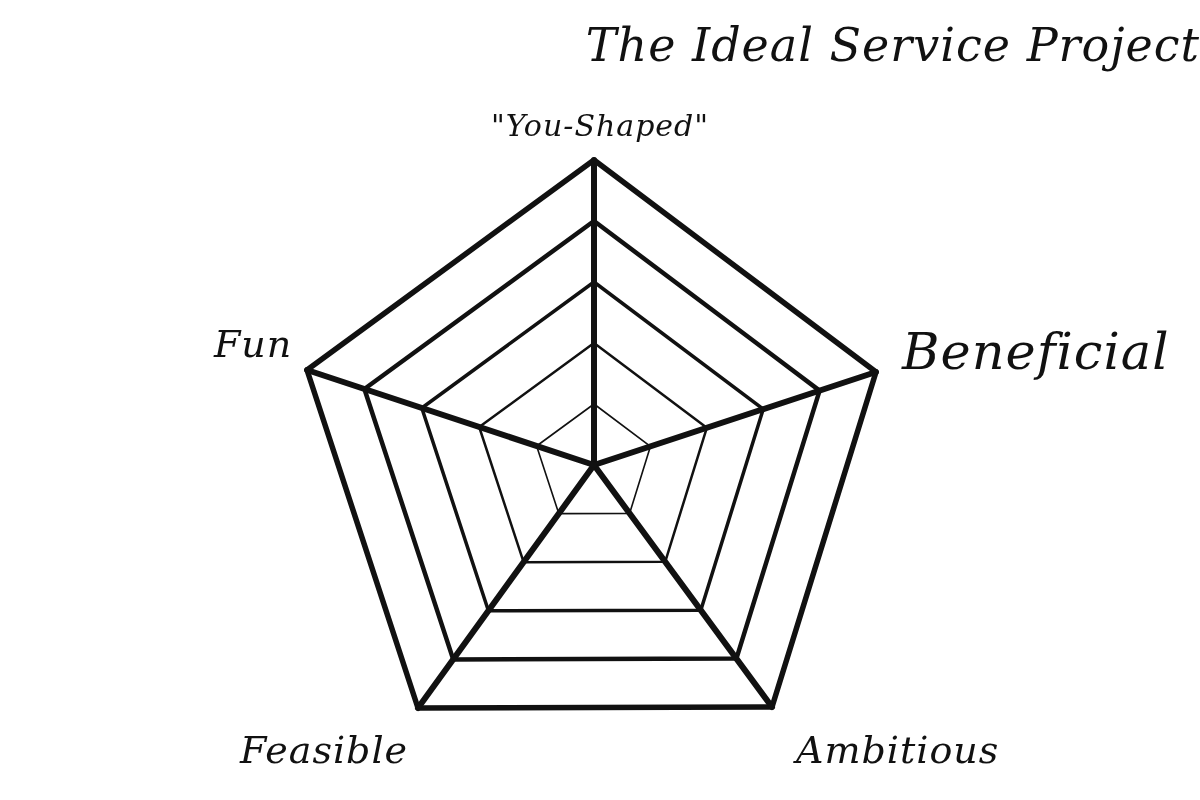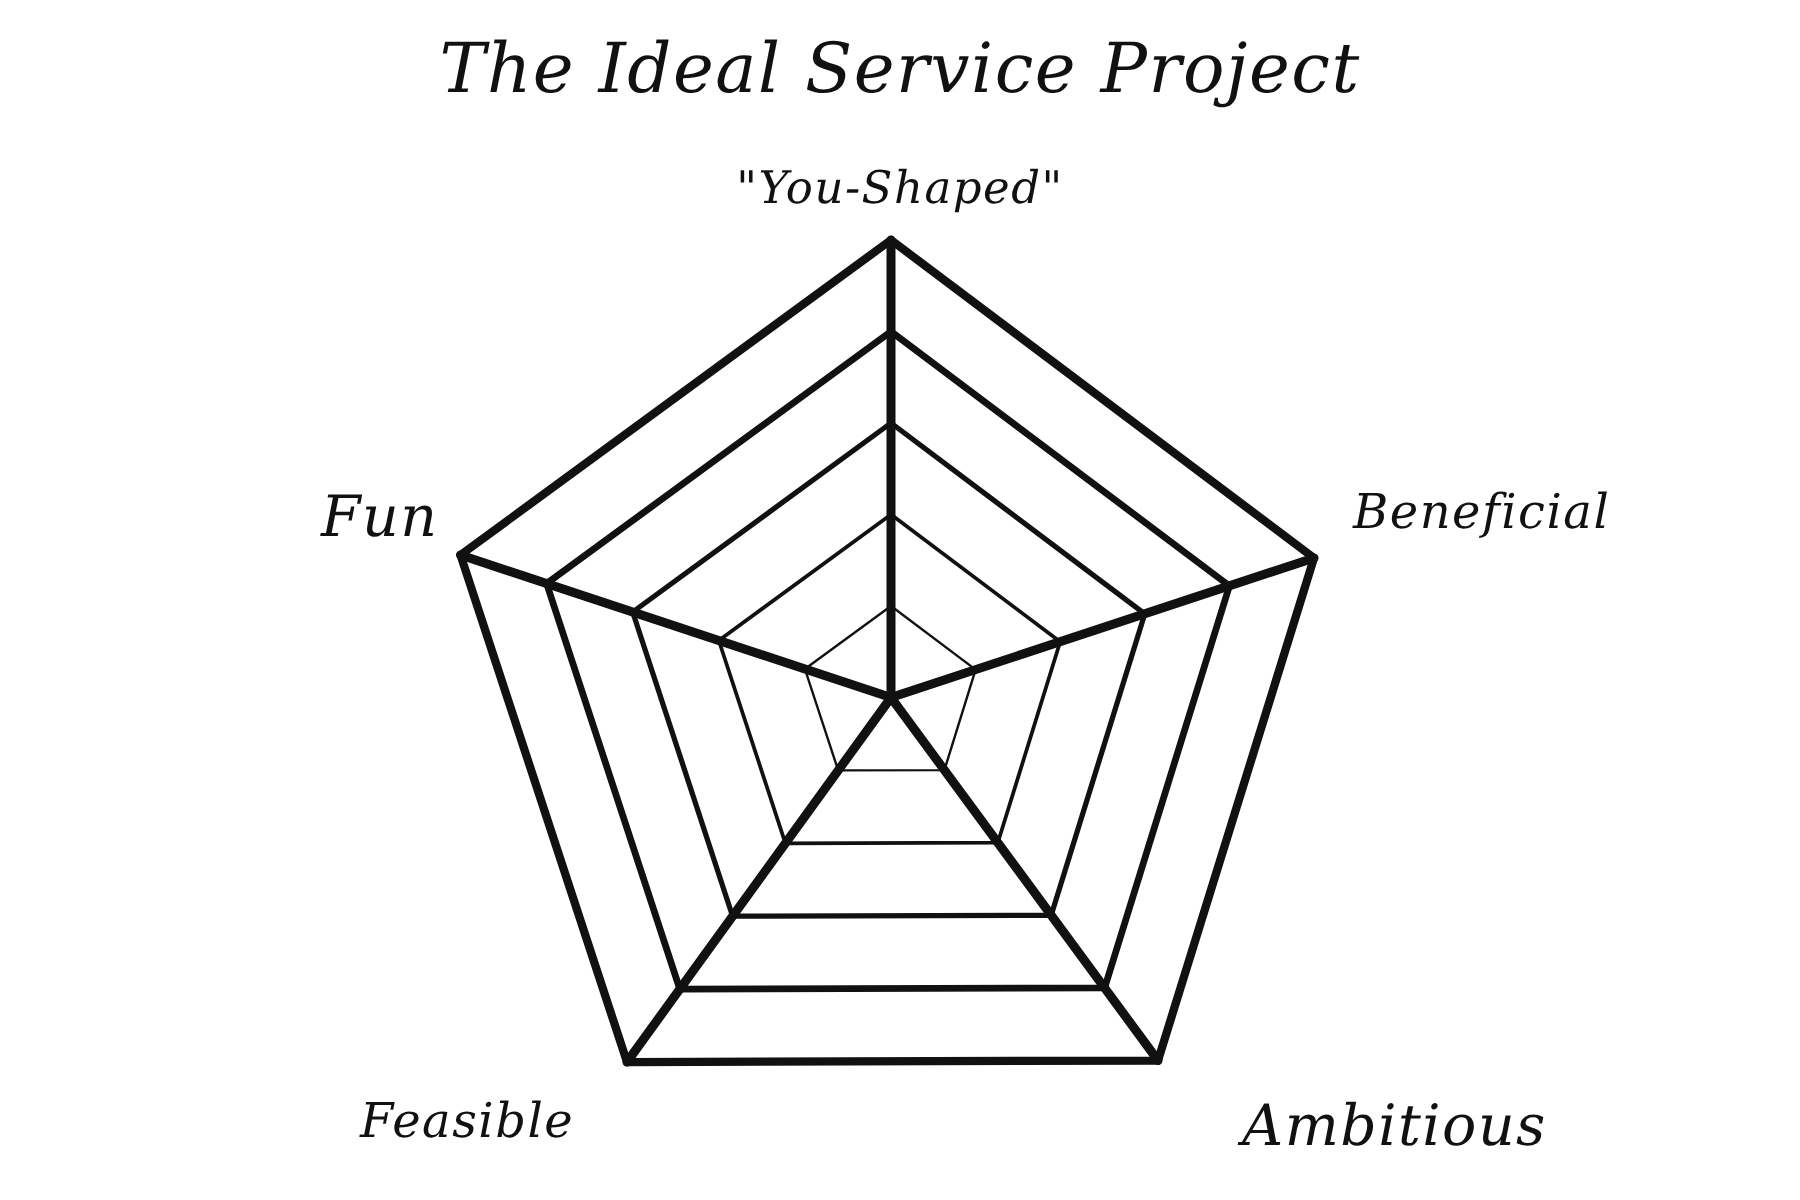--- a/index.html
+++ b/index.html
@@ -5,26 +5,26 @@
     html, body { margin: 0; padding: 0; background: #ffffff; }
     body { width: 1200px; height: 800px; position: relative; overflow: hidden; font-family: "DejaVu Serif", serif; }
     .label {
       position: absolute;
       color: #111111;
       font-family: "DejaVu Serif", serif;
       font-style: italic;
       white-space: nowrap;
       letter-spacing: 1px;
     }
-    #title { left: 0; width: 1200px; top: 18px; text-align: center; font-size: 46px; }
+    #title { left: 0; width: 1200px; top: 18px; text-align: right; font-size: 46px; }
     #subtitle { left: 0; width: 1200px; top: 108px; text-align: center; font-size: 30px; }
     #lbl-fun { left: 190px; top: 322px; font-size: 38px; margin-left: 24px; }
-    #lbl-beneficial { left: 902px; top: 322px; font-size: 32px; }
-    #lbl-feasible { left: 240px; top: 728px; font-size: 32px; }
-    #lbl-ambitious { left: 796px; top: 728px; font-size: 38px; margin-left: 32px; }
+    #lbl-beneficial { left: 902px; top: 322px; font-size: 51px; }
+    #lbl-feasible { left: 240px; top: 728px; font-size: 38px; }
+    #lbl-ambitious { left: 796px; top: 728px; font-size: 38px; }
     svg#radar { position: absolute; left: 0; top: 0; }
   </style>
 </head>
 <body>
 
 <div id="title" class="label">The Ideal Service Project</div>
 <div id="subtitle" class="label">"You-Shaped"</div>
 
 <svg id="radar" width="1200" height="800" viewBox="0 0 1200 800">
   <g id="rings">

